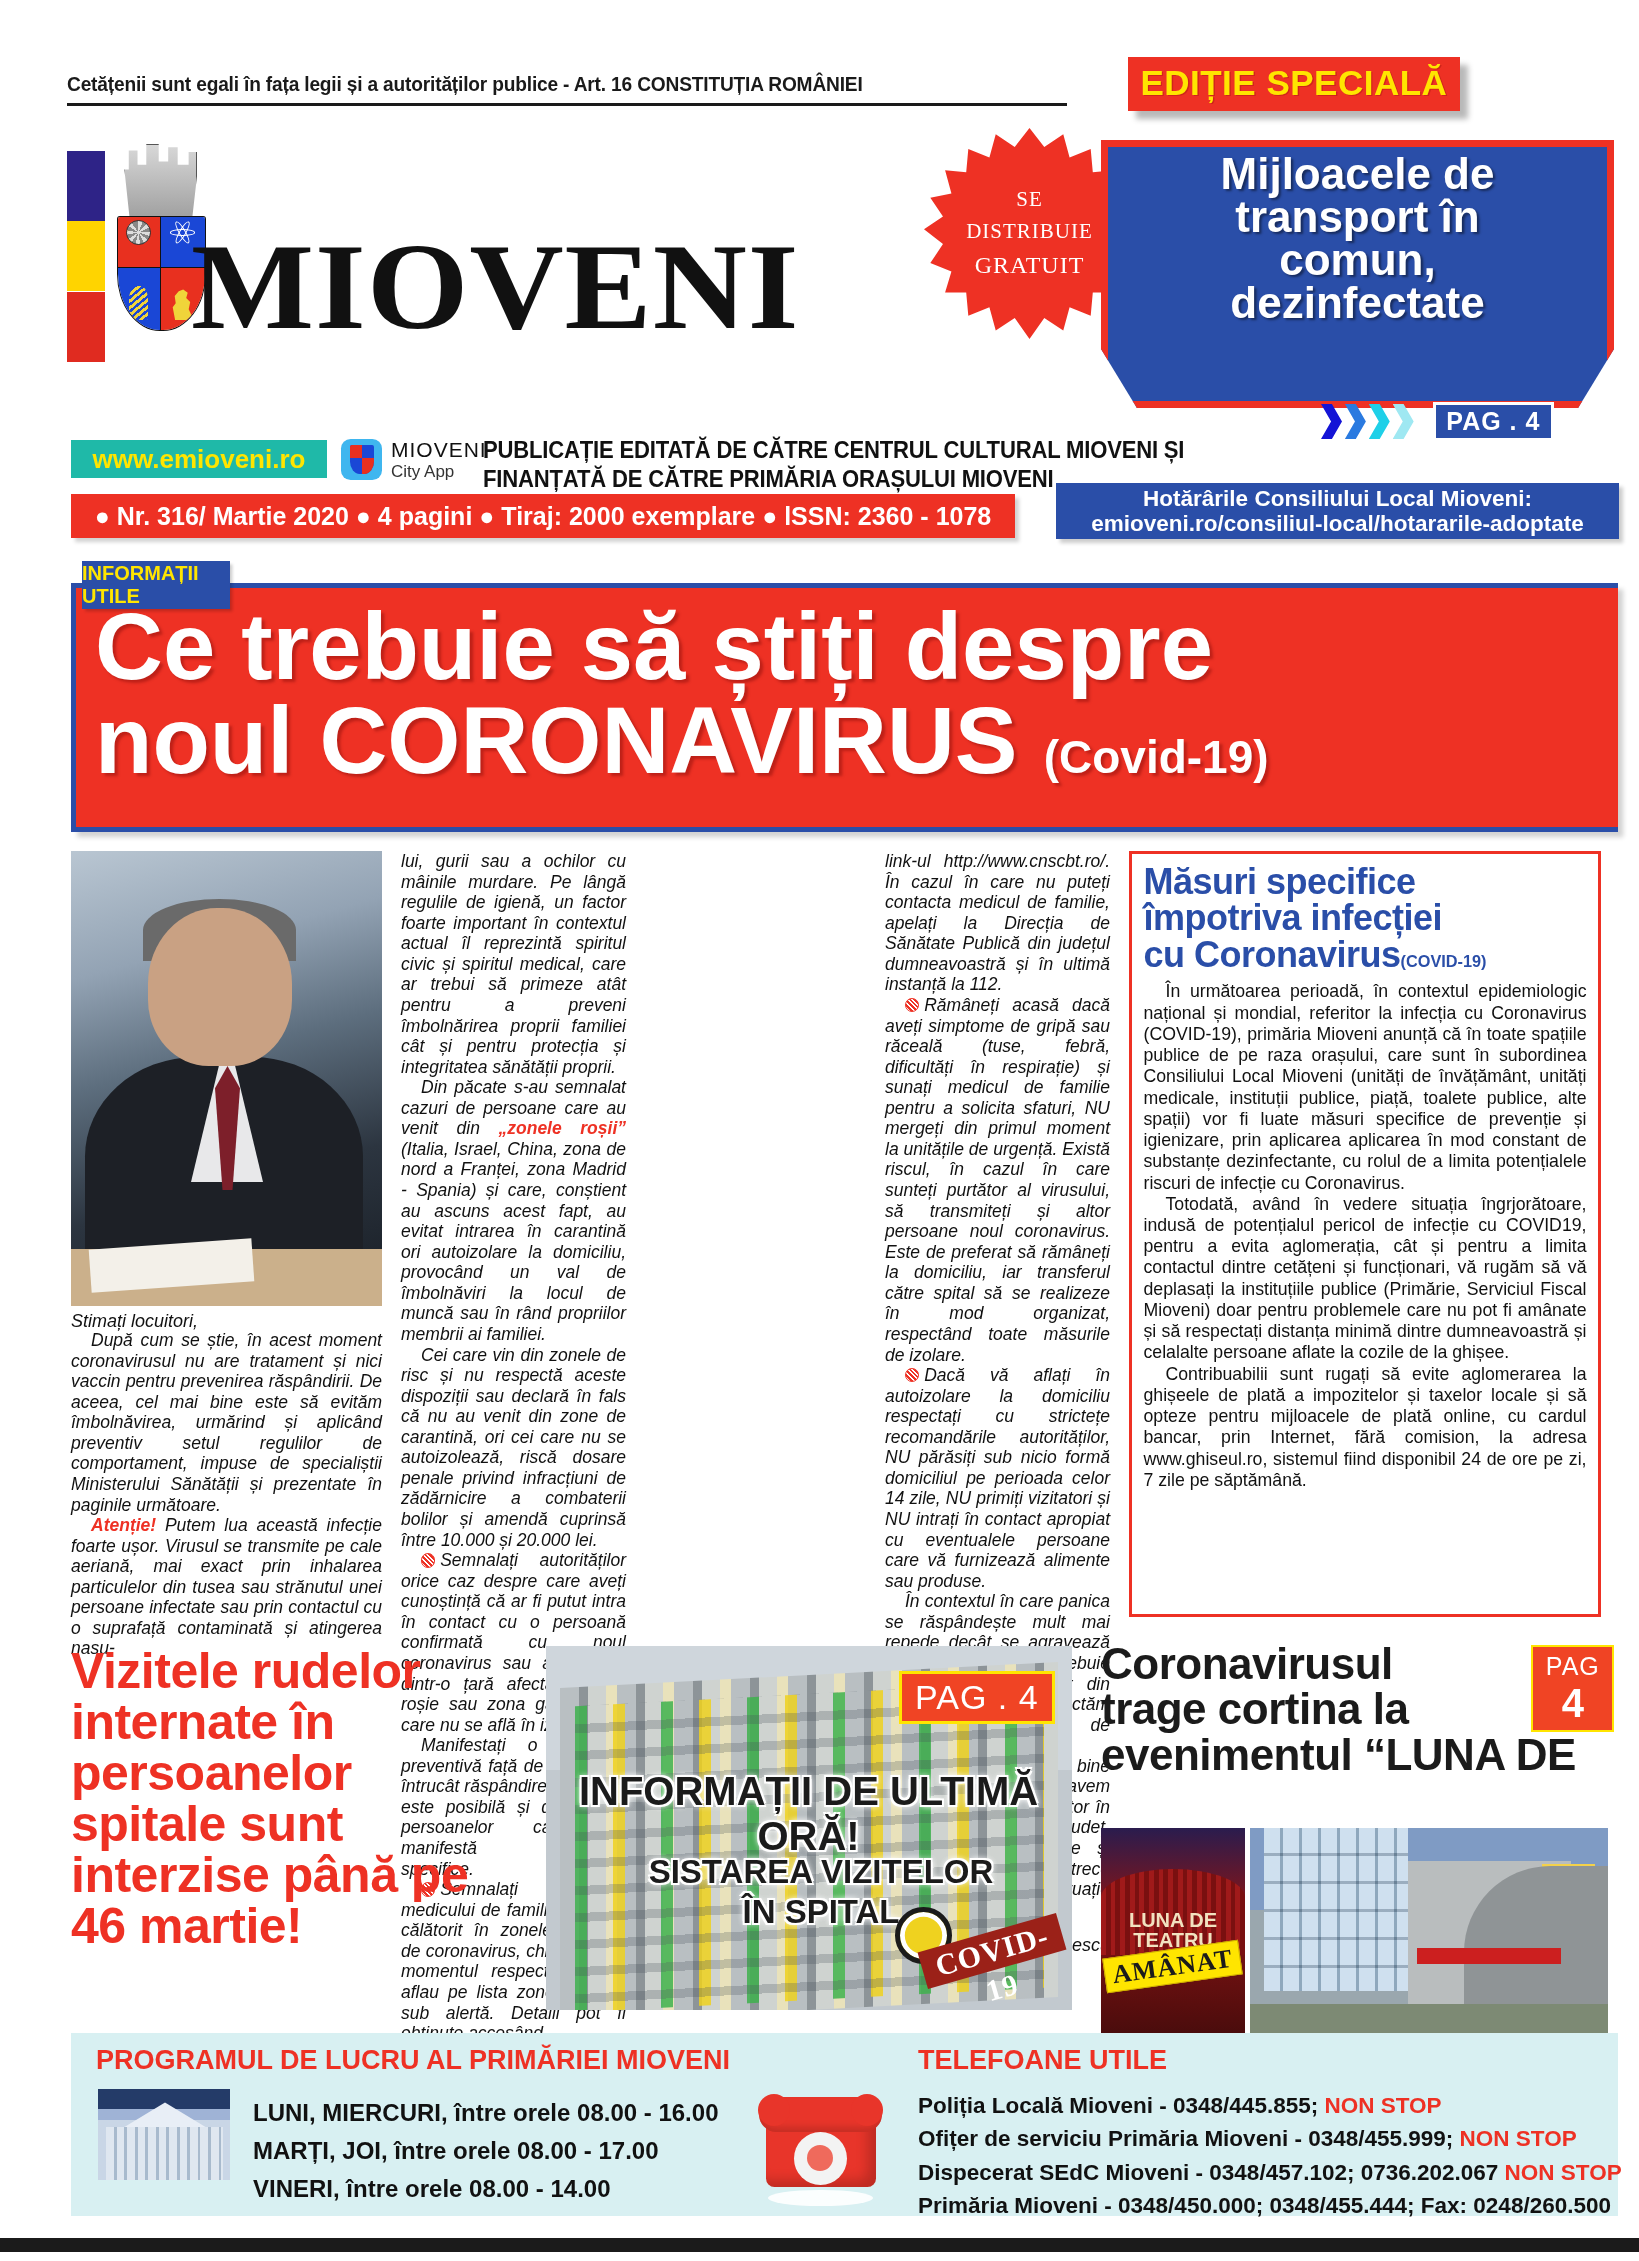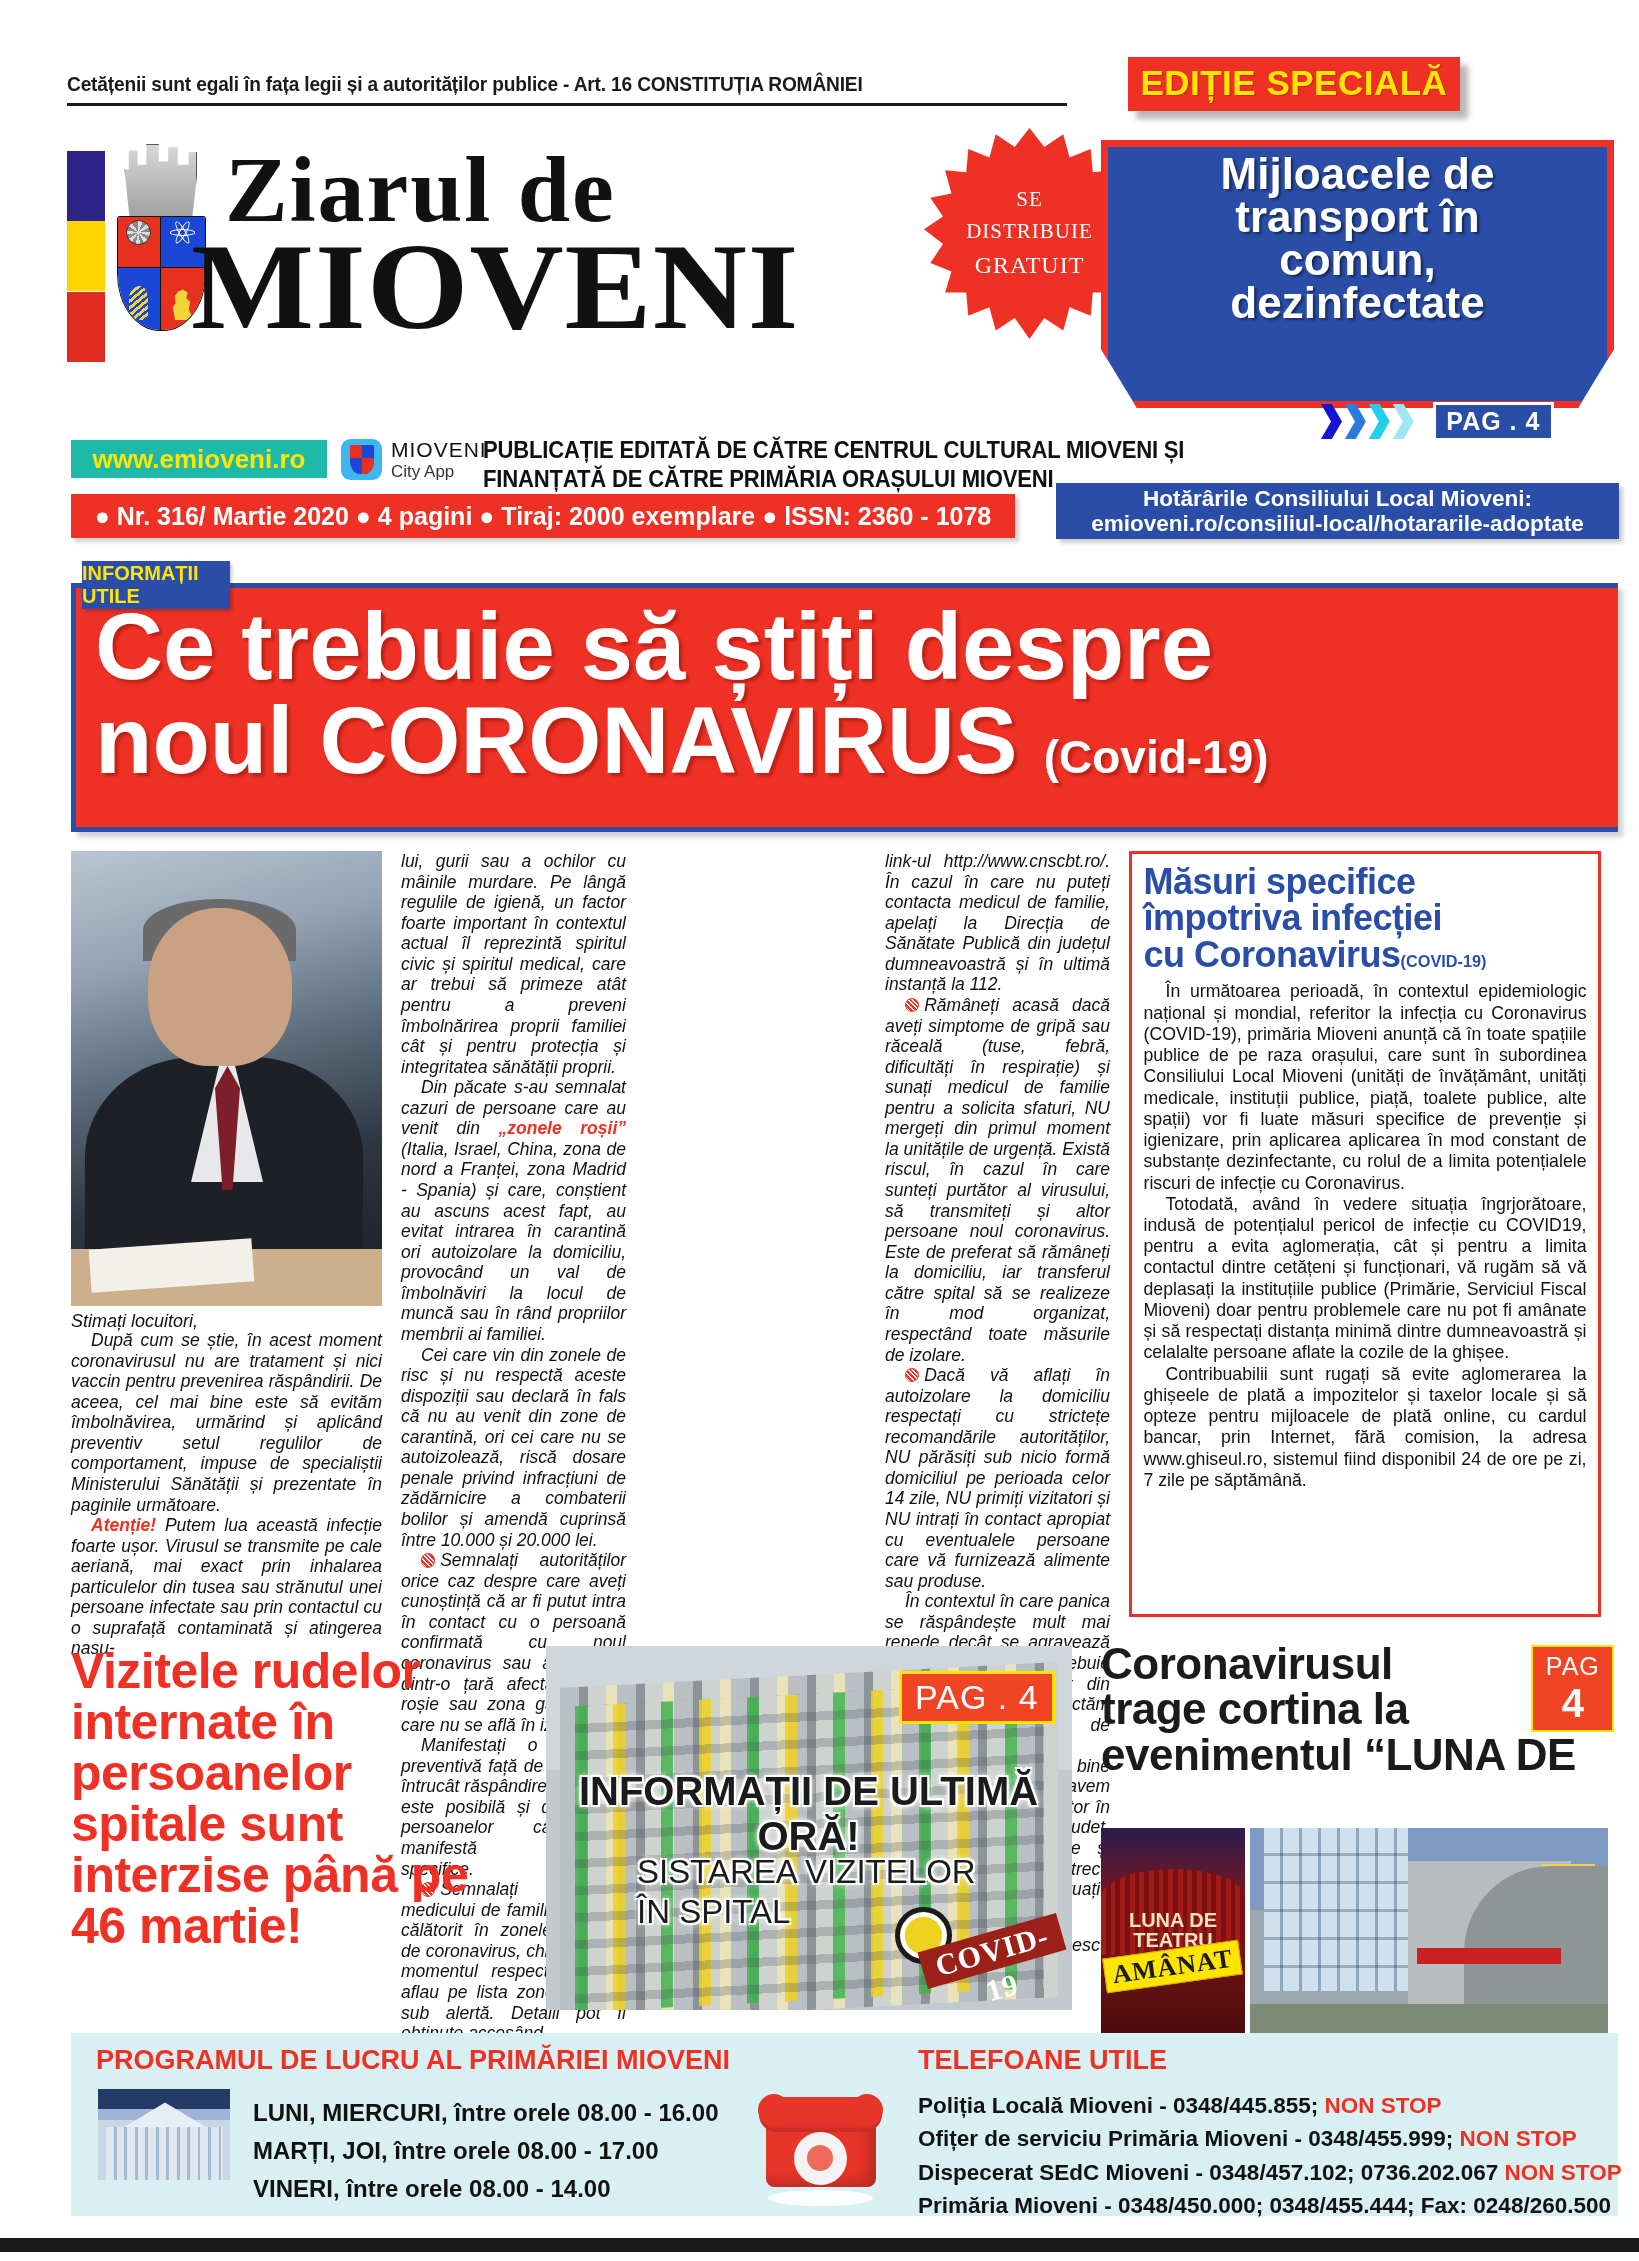--- a/index.html
+++ b/index.html
@@ -257,22 +257,22 @@
       repeating-linear-gradient(90deg, #3fb24e 0 12.4px, transparent 12.4px 38px, #efd21f 38px 50px, transparent 50px 86px);
     opacity:0.85; transform:skewY(-3deg);
   }
   .hosp-o1 {
     position:absolute; left:21px; top:123px; width:483px; text-align:center;
     font-family:"Liberation Sans Narrow","Liberation Sans",sans-serif; font-weight:bold;
     font-size:40px; color:#1b1b1b; letter-spacing:0px;
     text-shadow: 0 0 7.7px #fff, 0 0 7.7px #fff, 1.9px 1.9px 0 #fff, -1.9px -1.9px 0 #fff, 1.9px -1.9px 0 #fff, -1.9px 1.9px 0 #fff;
   }
   .hosp-o2 {
-    position:absolute; left:67px; top:206px; width:392px; 
-    font-family:"Liberation Sans Narrow","Liberation Sans",sans-serif; font-weight:normal;
+    position:absolute; left:67px; top:206px; width:392px; text-align:center;
+    font-family:"Liberation Sans Narrow","Liberation Sans",sans-serif; font-weight:bold;
     font-size:33px; color:#1b1b1b; line-height:1.22;
     text-shadow: 0 0 7.7px #fff, 0 0 7.7px #fff, 1.9px 1.9px 0 #fff, -1.9px -1.9px 0 #fff, 1.9px -1.9px 0 #fff, -1.9px 1.9px 0 #fff;
     padding-left: 24px;
   }
   .pag4-red {
     position:absolute; right:17px; top:25px; background:#f04424; border:3.3px solid #ffe500;
     color:#fff; font-family:"Liberation Sans Narrow","Liberation Sans",sans-serif;
     font-size:34px; font-weight:normal; padding:3.8px 13.4px; letter-spacing:1px;
   }
   .covid-stamp {
@@ -414,21 +414,20 @@
         <div class="sh-bl">
             <div class="wheat"></div>
           </div>
         <div class="sh-br">
             <div class="lion"></div>
           </div>
       </div>
     </div>
   </div>
 
-  <div class="title-z">Ziarul de</div>
   <div class="title-m">MIOVENI</div>
 
   <div class="starburst">
     <div class="sb-l">SE</div>
     <div class="sb-l">DISTRIBUIE</div>
     <div class="sb-l big">GRATUIT</div>
   </div>
 
   <div class="transport">
     <div class="transport-line">Mijloacele de</div>

